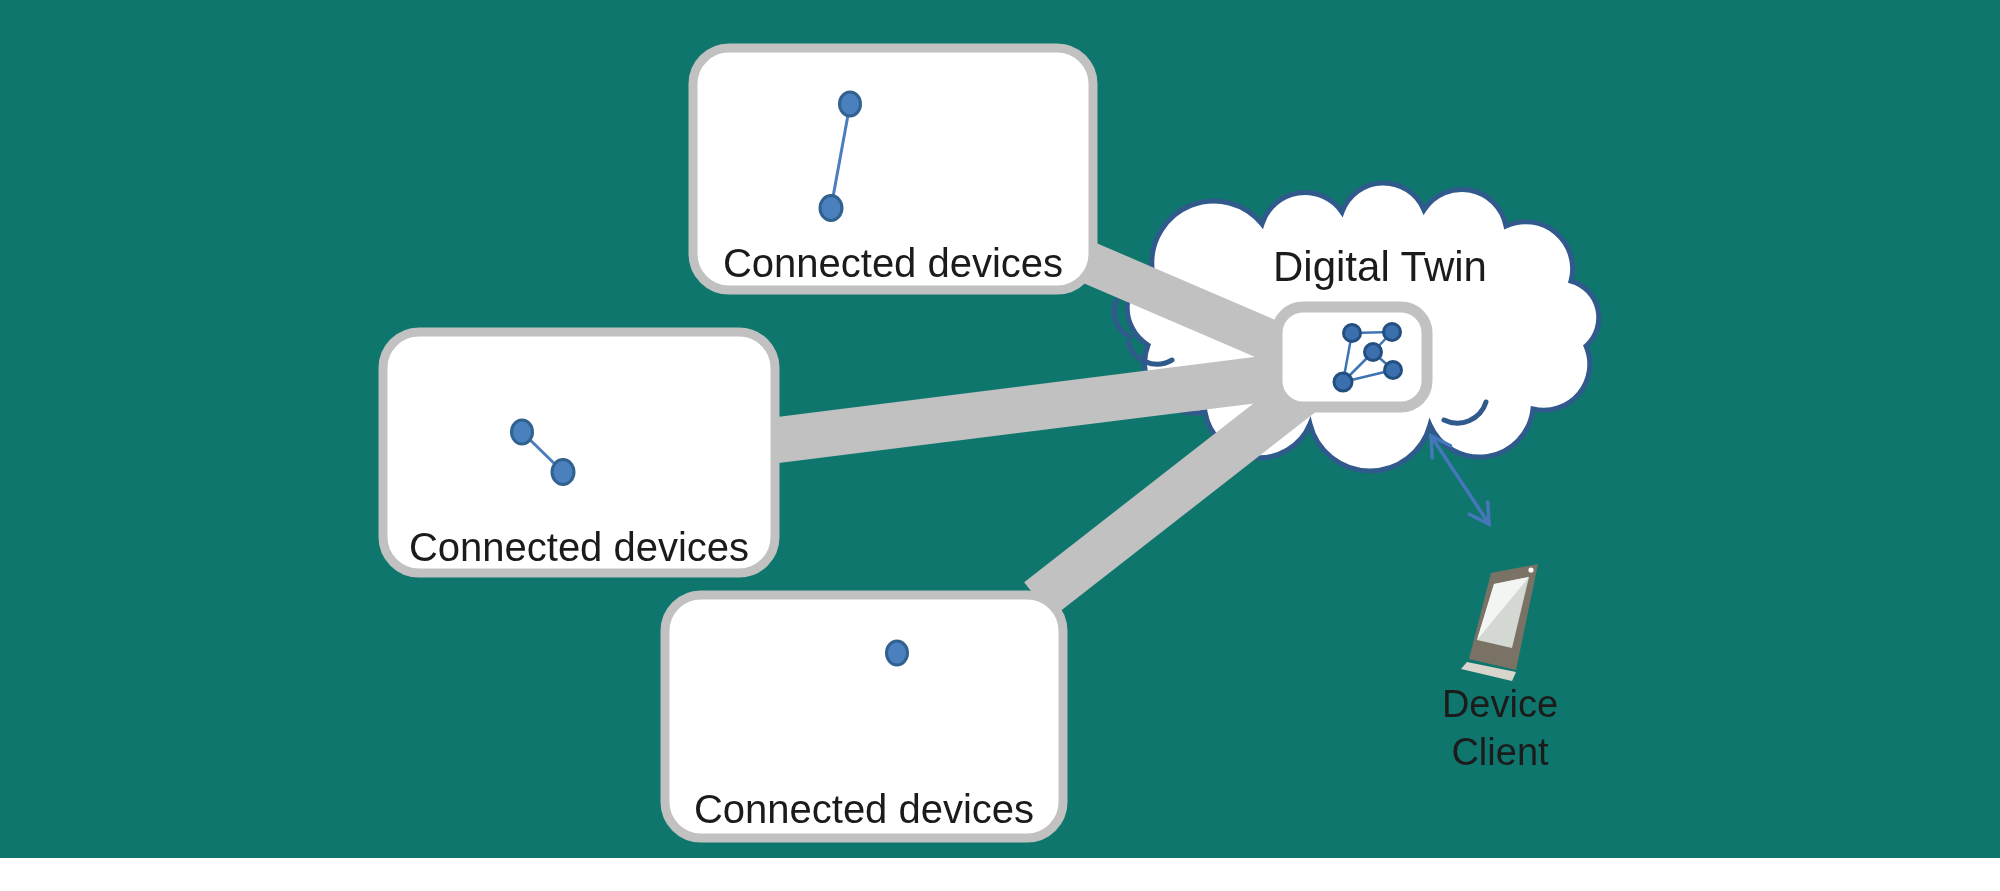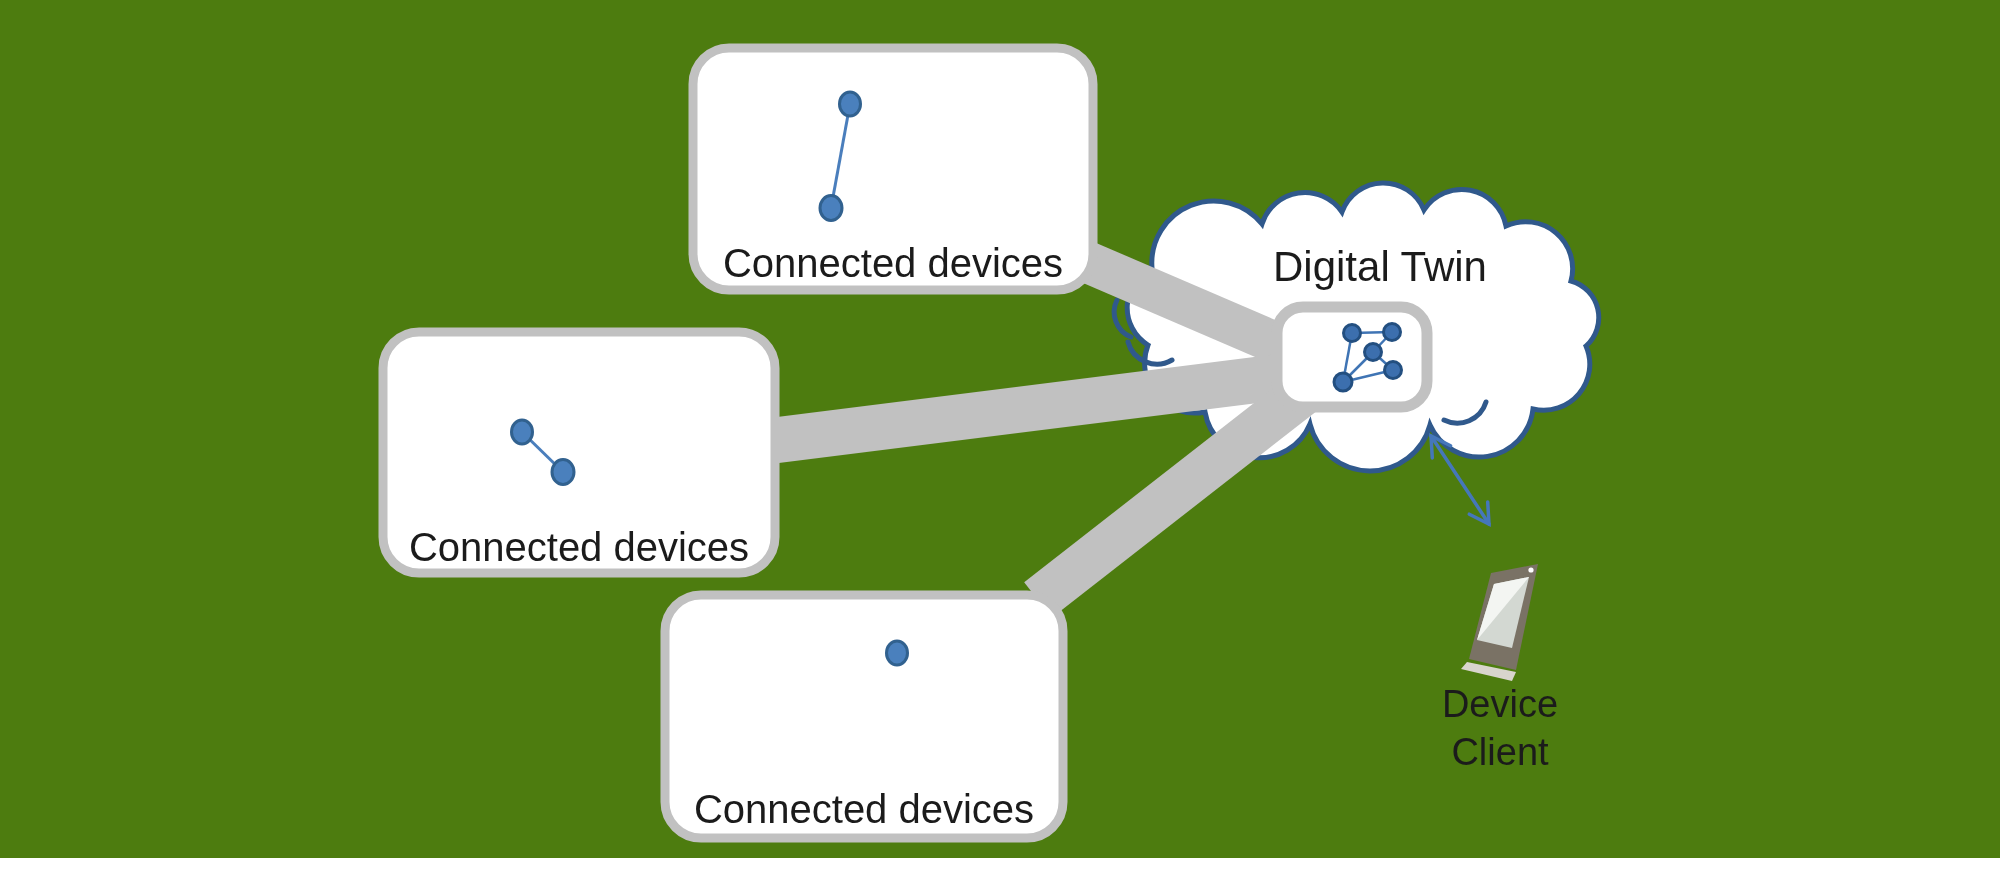--- a/index.html
+++ b/index.html
@@ -1,16 +1,16 @@
 <!DOCTYPE html>
 <html><head>
 <meta charset="utf-8">
 <style>
   html,body{margin:0;padding:0;background:#ffffff;}
-  .stage{position:relative;width:2000px;height:858px;background:#4d7c0f;overflow:hidden;
+  .stage{position:relative;width:2000px;height:858px;background:#0f766e;overflow:hidden;
          font-family:"Liberation Sans",sans-serif;}
   svg{display:block;}
   .box-shape{fill:#ffffff;stroke:#c1c1c1;stroke-width:9;}
   .beam{stroke:#c1c1c1;stroke-width:46;fill:none;stroke-linecap:butt;}
   .beam.top{stroke-width:42;}
   .beam.bottom{stroke-width:45;}
   .cloud-line{fill:#ffffff;stroke:#30598c;stroke-width:5;stroke-linecap:round;}
   .cloud-stub{fill:none;stroke:#30598c;stroke-width:5;stroke-linecap:round;}
   .dot{fill:#4a80bd;stroke:#31618f;stroke-width:3;}
   .dot-link{stroke:#4a7ebc;stroke-width:3;fill:none;}

